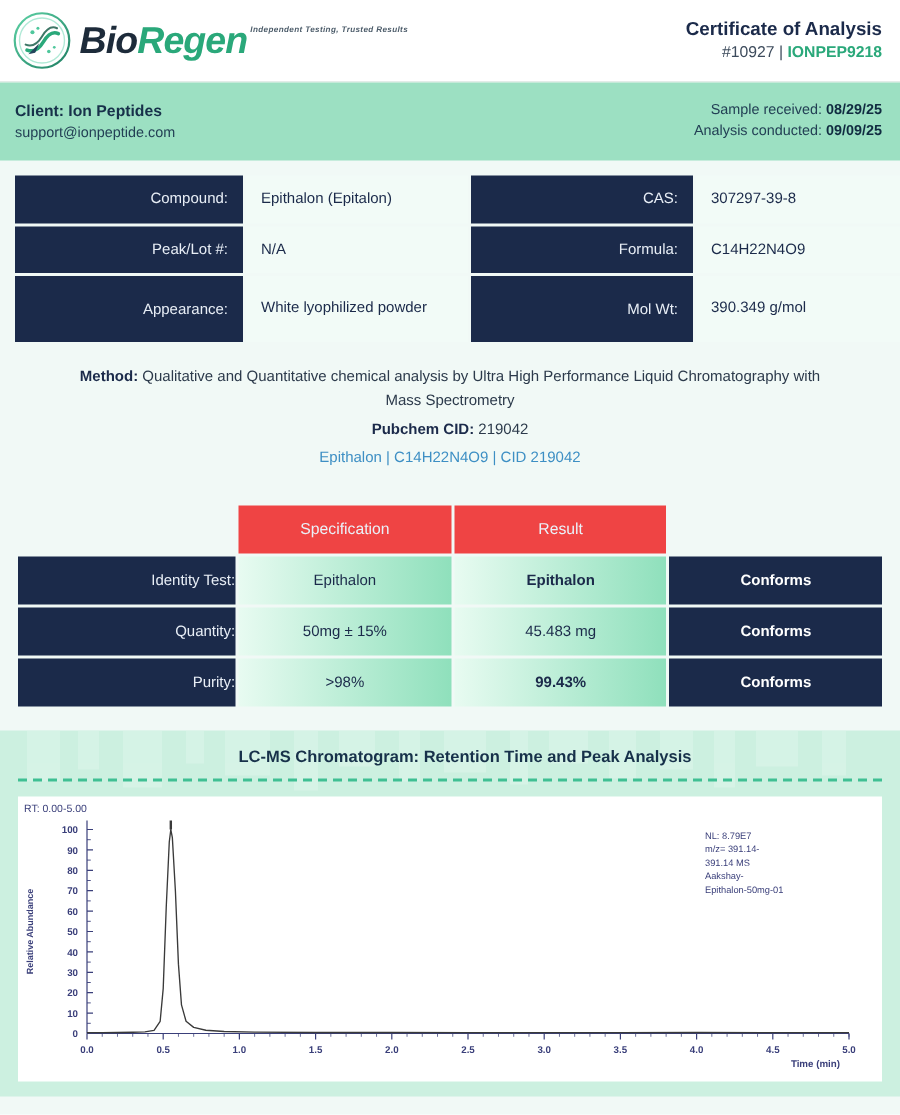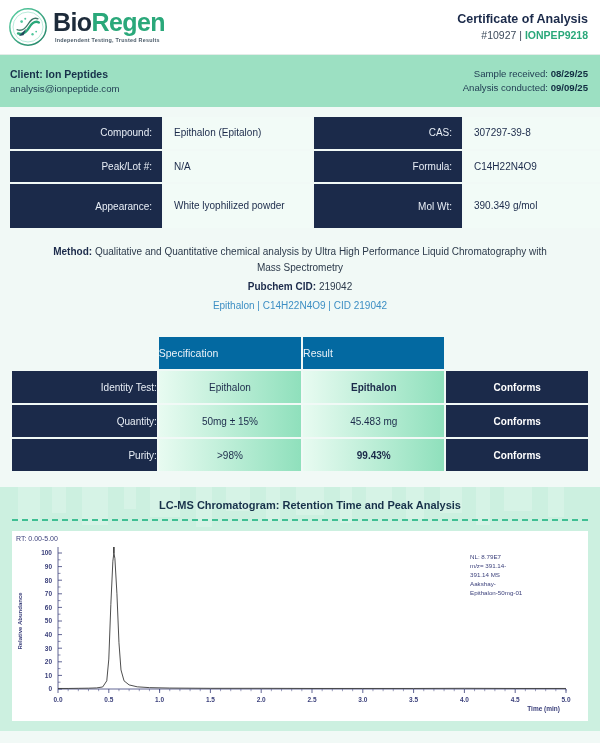--- a/index.html
+++ b/index.html
@@ -15,21 +15,21 @@
 
   
   .header {
     height:55px; background:#ffffff;
     display:flex; align-items:center; justify-content:space-between;
     padding:0 12px 0 8px;
     border-bottom:1px solid #e3ece8;
   }
   .logo-wrap { display:flex; align-items:center; gap:5px; }
   .logo-mark { width:40px; height:40px; flex:none; }
-  .logo-text { display:flex; flex-direction:column; line-height:1; }
+  .logo-text { display:flex; flex-direction:row; line-height:1;font-style:italic; }
   .logo-name { font-size:25px; font-weight:bold; letter-spacing:-0.6px; }
   .logo-name .bio { color:#1d2b3a; }
   .logo-name .regen { color:#2aa87a; }
   .logo-tag {
     font-size:5.4px; font-weight:bold; color:#4a5a68;
     letter-spacing:0.25px; margin-top:3px; margin-left:2px;
   }
   .head-right { text-align:right; line-height:1.35; }
   .coa-title { font-size:12.5px; font-weight:bold; color:#1b2a4a; }
   .coa-sub { font-size:10.5px; color:#3d4b5c; }
@@ -74,23 +74,23 @@
   .method b { color:#1b2a4a; }
   .method .cid { margin-top:4px; }
   .method .link { color:#3d8fc4; margin-top:3px; }
 
   
   .rwrap { margin:22px 10px 0 10px; }
   .rtable { width:100%; border-collapse:separate; border-spacing:2px; }
   .rtable th, .rtable td { padding:0; }
   .rth-blank { background:transparent; width:152px; }
   .rth {
-    background:#0369a1; color:#eaf1f8;
+    background:#ef4444; color:#eaf1f8;
     font-size:10.5px; font-weight:normal;
-    height:32px; text-align:left; width:148px;
+    height:32px; text-align:center; width:148px;
   }
   .rth-last { background:transparent; width:148px; }
   .rlbl {
     background:#1b2a4a; color:#e8eef6;
     font-size:10px; text-align:right; padding:0 10px;
     height:32px; vertical-align:middle;
   }
   .spec, .res {
     font-size:10px; text-align:center; color:#1b2a4a;
     height:16px; vertical-align:middle;
@@ -161,21 +161,21 @@
         <span>#10927</span>
         <span>|</span>
         <span class="code">IONPEP9218</span>
       </div>
     </div>
   </div>
 
   <div class="client-band">
     <div class="client-left">
       <div class="client-name">Client: Ion Peptides</div>
-      <div class="client-mail">analysis@ionpeptide.com</div>
+      <div class="client-mail">support@ionpeptide.com</div>
     </div>
     <div class="client-right">
       <div>
         <span>Sample received:</span>
         <b>08/29/25</b>
       </div>
       <div>
         <span>Analysis conducted:</span>
         <b>09/09/25</b>
       </div>

